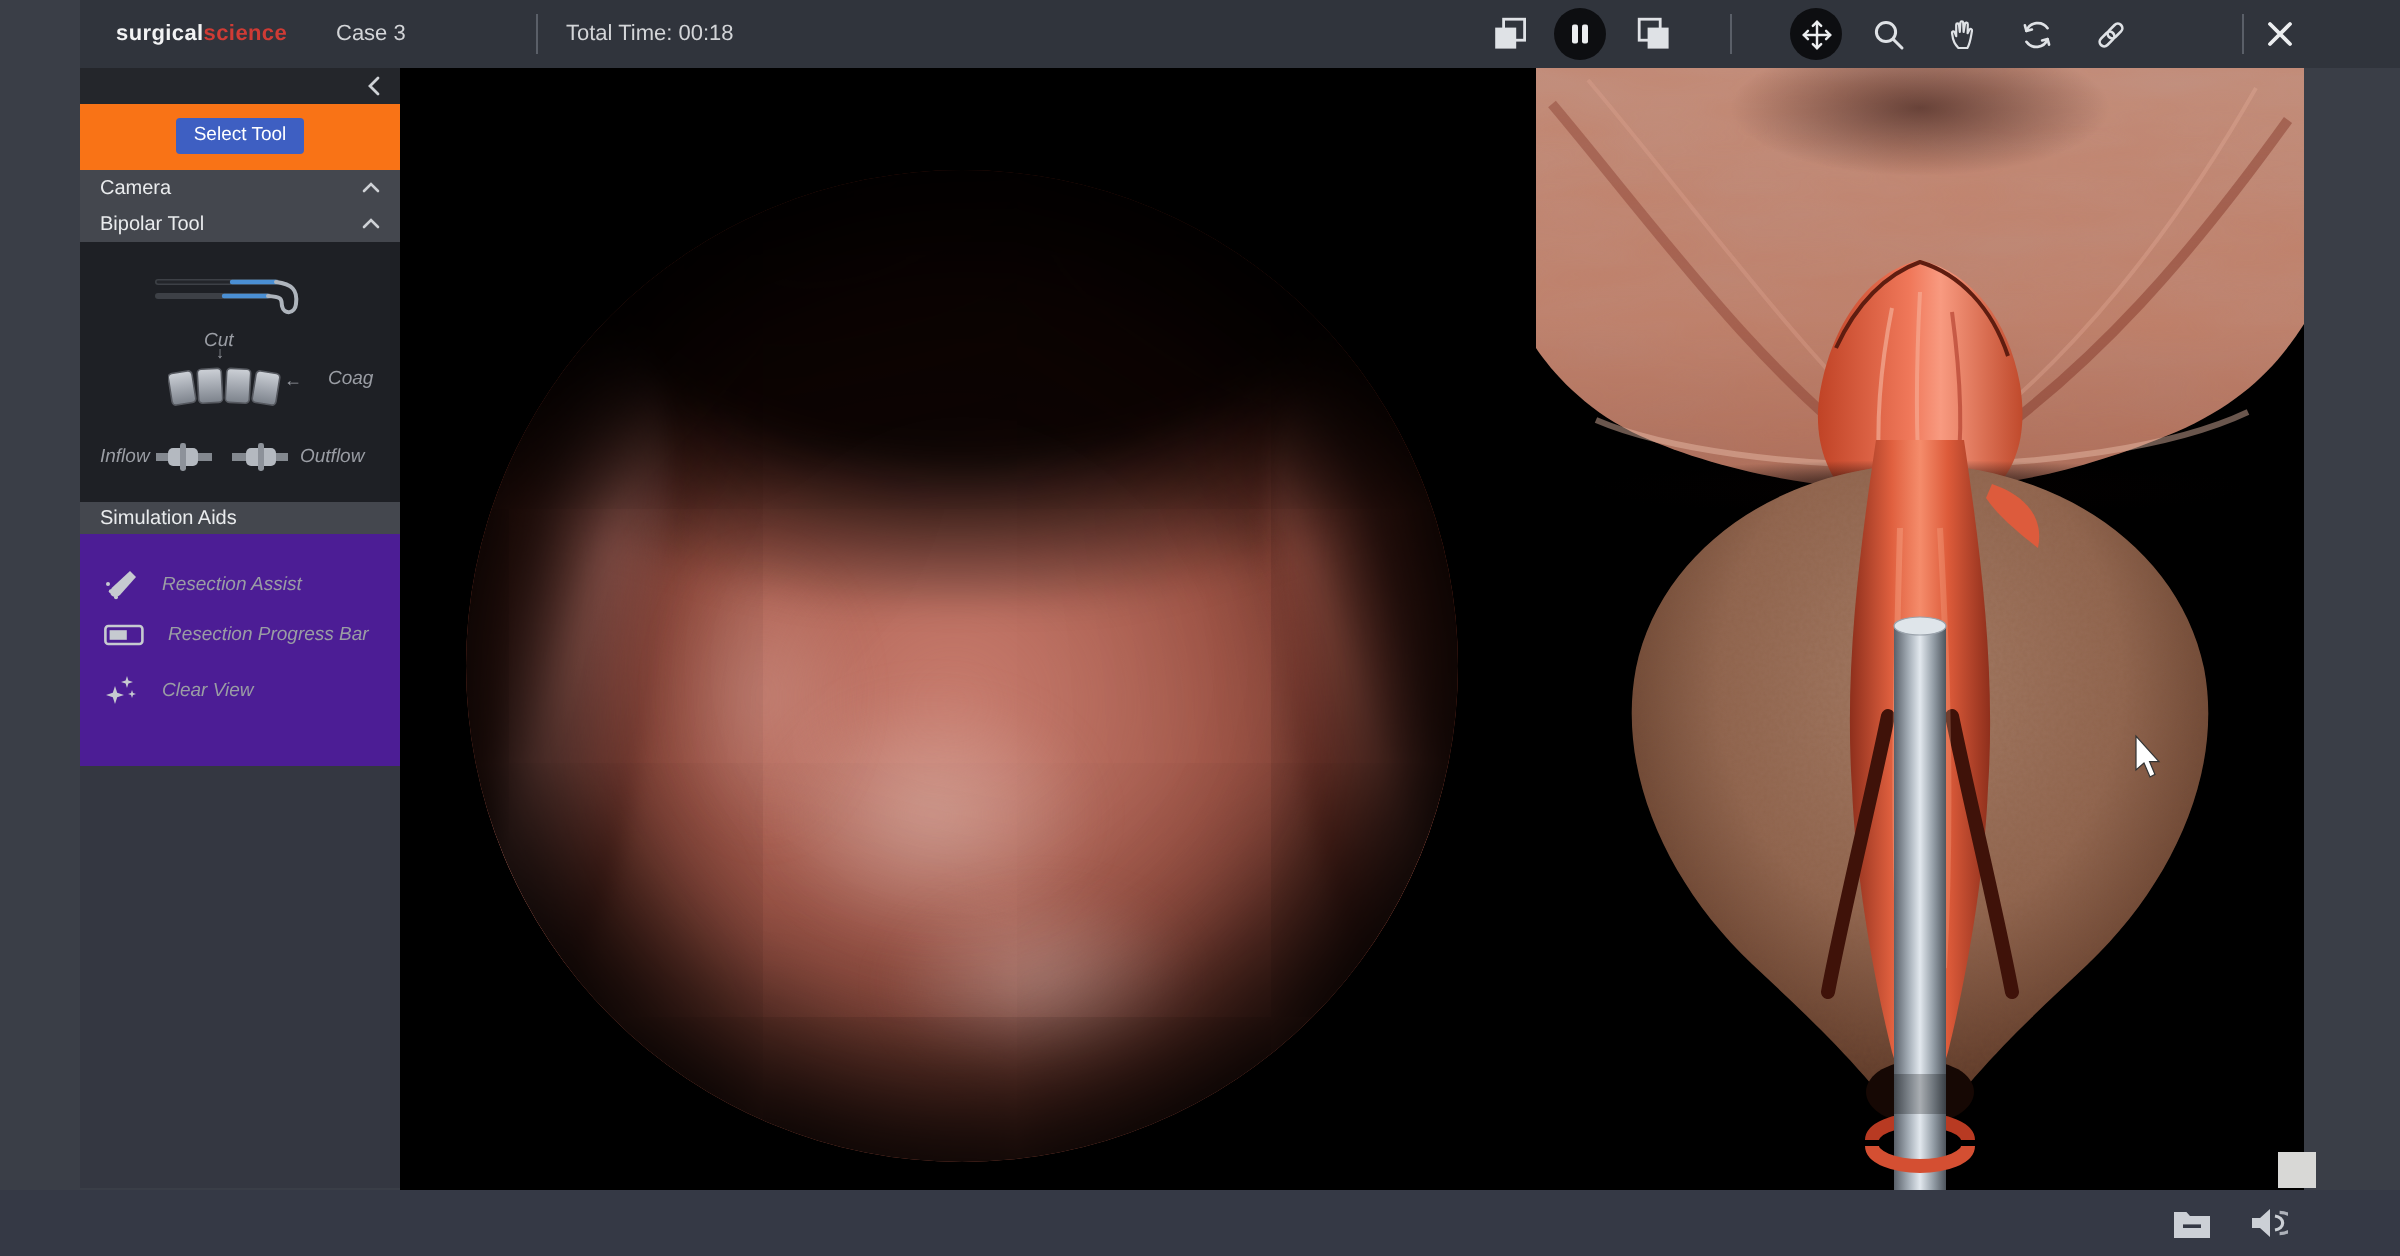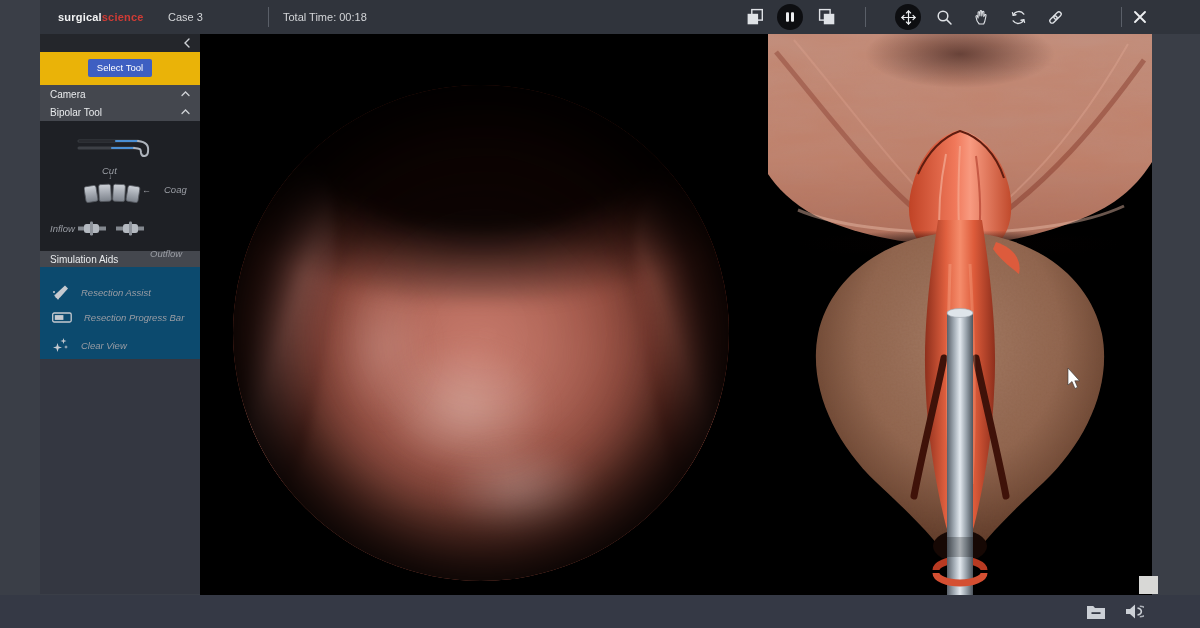--- a/index.html
+++ b/index.html
@@ -15,29 +15,29 @@
   .tb-text{top:0;height:32px;line-height:34px;font-size:11px;color:#d3d5d8;}
   .tb-sep{top:7px;width:1px;height:20px;background:#5a5f68;}
   .tb-ico{width:26px;height:26px;top:4px;display:flex;align-items:center;justify-content:center;cursor:pointer;border-radius:50%;}
   .tb-ico.circle{background:#0d0e11;}
   .tb-ico svg{display:block;}
 
   
   .sidebar{left:40px;top:34px;width:160px;height:560px;display:flex;flex-direction:column;}
   .collapse-strip{height:18px;background:#24262b;position:relative;flex:none;}
   .collapse-btn{position:absolute;right:10px;top:4px;cursor:pointer;line-height:0;}
-  .selectrow{height:33px;background:#eab308;position:relative;flex:none;}
+  .selectrow{height:33px;background:#f97316;position:relative;flex:none;}
   .select-btn{position:absolute;left:50%;top:7px;transform:translateX(-50%);width:64px;height:18px;
       background:#3e5fc2;color:#fff;font-size:9.5px;line-height:18px;text-align:center;border-radius:2px;cursor:pointer;}
   .sec-head{height:18px;background:#44474e;color:#e9ebed;font-size:10px;display:flex;align-items:center;
       justify-content:space-between;padding:0 10px;flex:none;cursor:pointer;box-sizing:border-box;}
   .sec-body{background:#1e2025;position:relative;flex:none;}
   .body-camera{height:75px;}
   .body-bipolar{height:130px;}
-  .body-aids{height:92px;background:#0c4a6e;}
+  .body-aids{height:116px;background:#4c1d95;}
   .side-filler{flex:1;background:#343741;}
   .angles-label{left:15px;top:9px;font-size:9px;letter-spacing:1.3px;color:#d7d8da;}
   .angle{top:32px;width:24px;height:22px;line-height:22px;text-align:center;font-size:12px;font-weight:bold;color:#f0f1f3;cursor:pointer;}
   .angle.sel{border-radius:50%;background:#0b0c0e;width:22px;height:22px;}
   .zoomlab{left:0;top:57px;width:100%;text-align:center;font-size:9px;font-style:italic;color:#84878d;}
   .blabel{font-size:9.5px;font-style:italic;color:#9a9da4;}
   .aid-row{position:absolute;left:12px;display:flex;align-items:center;gap:12px;cursor:pointer;}
   .aid-row svg{flex:none;}
 
   
@@ -202,21 +202,21 @@
         <rect x="21" y="5.5" width="7" height="4" fill="#83888f"></rect>
       <rect x="6" y="3" width="15" height="9" rx="2.5" fill="#b4b9c0"></rect>
       <rect x="12" y="0.5" width="3" height="14" rx="1.2" fill="#8d929a"></rect>
     </svg>
     <svg class="abs" style="left:76px;top:100px;" width="28" height="15" viewBox="0 0 28 15">
       <rect x="0" y="5.5" width="7" height="4" fill="#83888f"></rect>
         <rect x="22" y="5.5" width="6" height="4" fill="#83888f"></rect>
       <rect x="7" y="3" width="15" height="9" rx="2.5" fill="#b4b9c0"></rect>
       <rect x="13" y="0.5" width="3" height="14" rx="1.2" fill="#8d929a"></rect>
     </svg>
-    <div class="abs blabel" style="left:110px;top:102px;margin-top:25px;">Outflow</div>
+    <div class="abs blabel" style="left:110px;top:102px;">Outflow</div>
   </div>
 
   <div class="sec-head" style="height:16px;">
     <span>Simulation Aids</span>
   </div>
   <div class="sec-body body-aids">
     <div class="aid-row" style="top:17px;">
       <svg width="17" height="17" viewBox="0 0 17 17">
         <path d="M13 1.5 L16 4.5 L8 13.5 C6.8 14.6 4.8 14.8 3.8 13.8 C2.8 12.8 3 10.8 4.1 9.7 Z" fill="#c6cad0"></path>
         <circle cx="2" cy="8" r="1" fill="#c6cad0"></circle>

